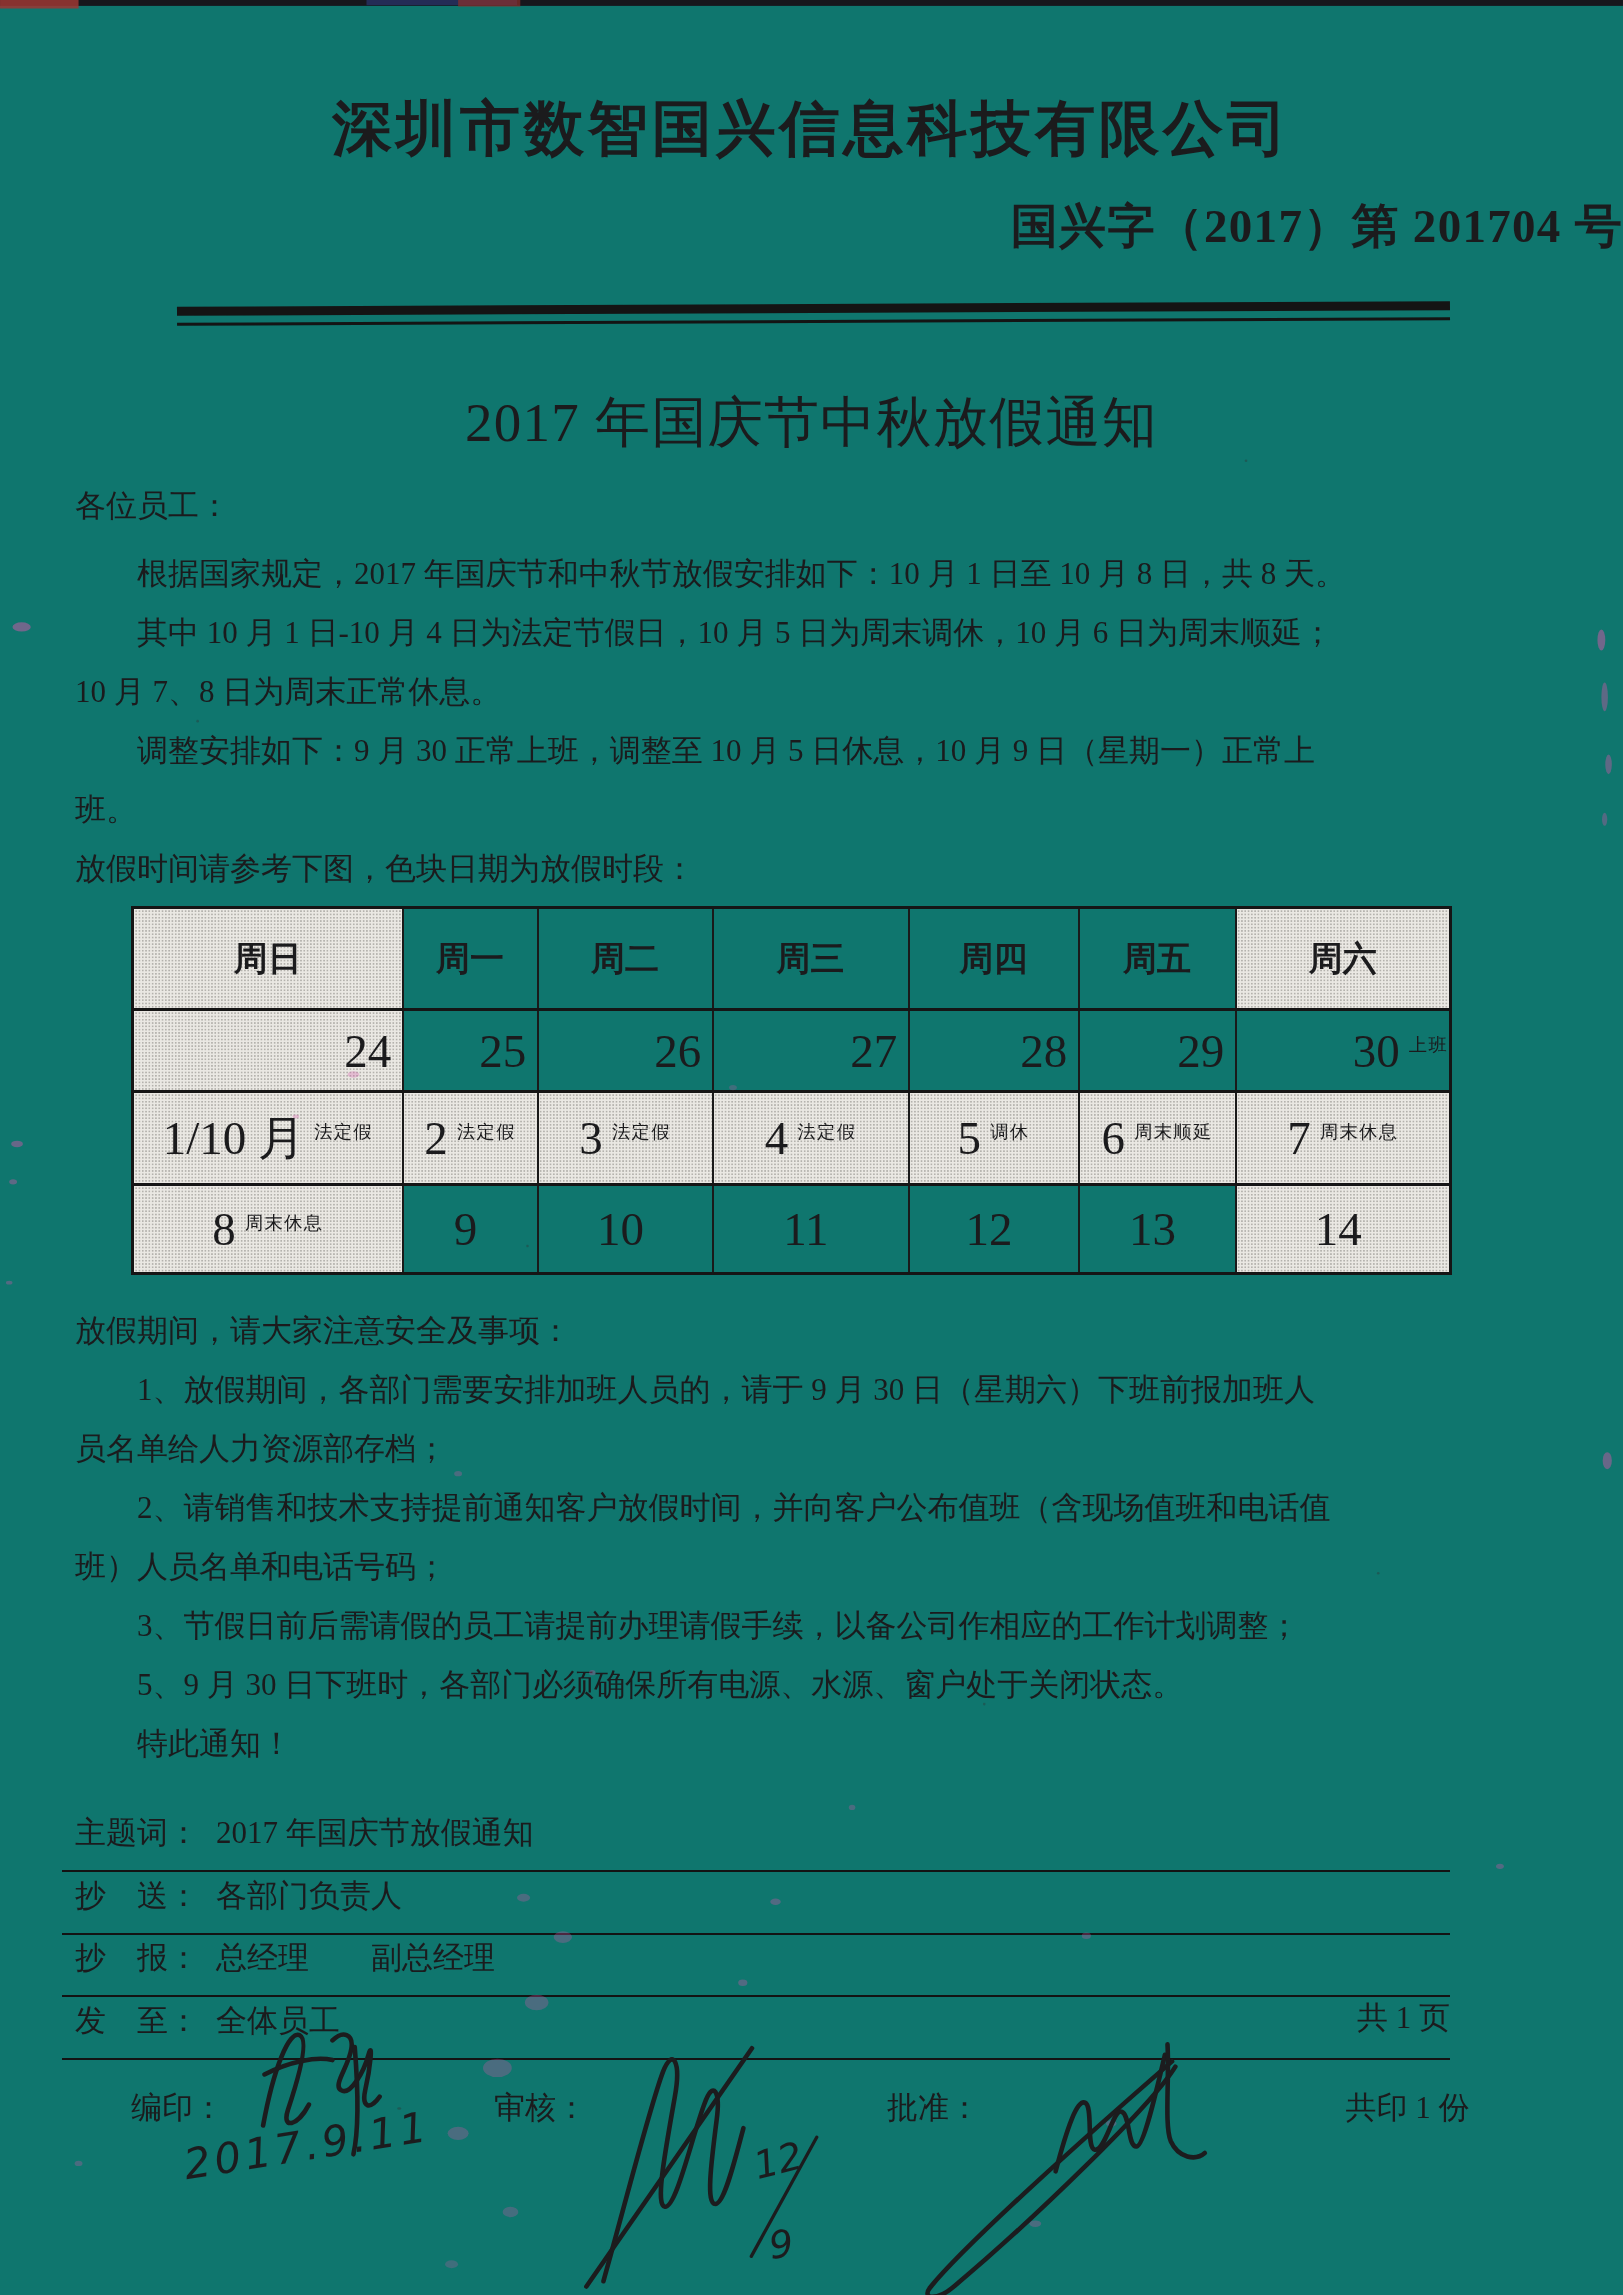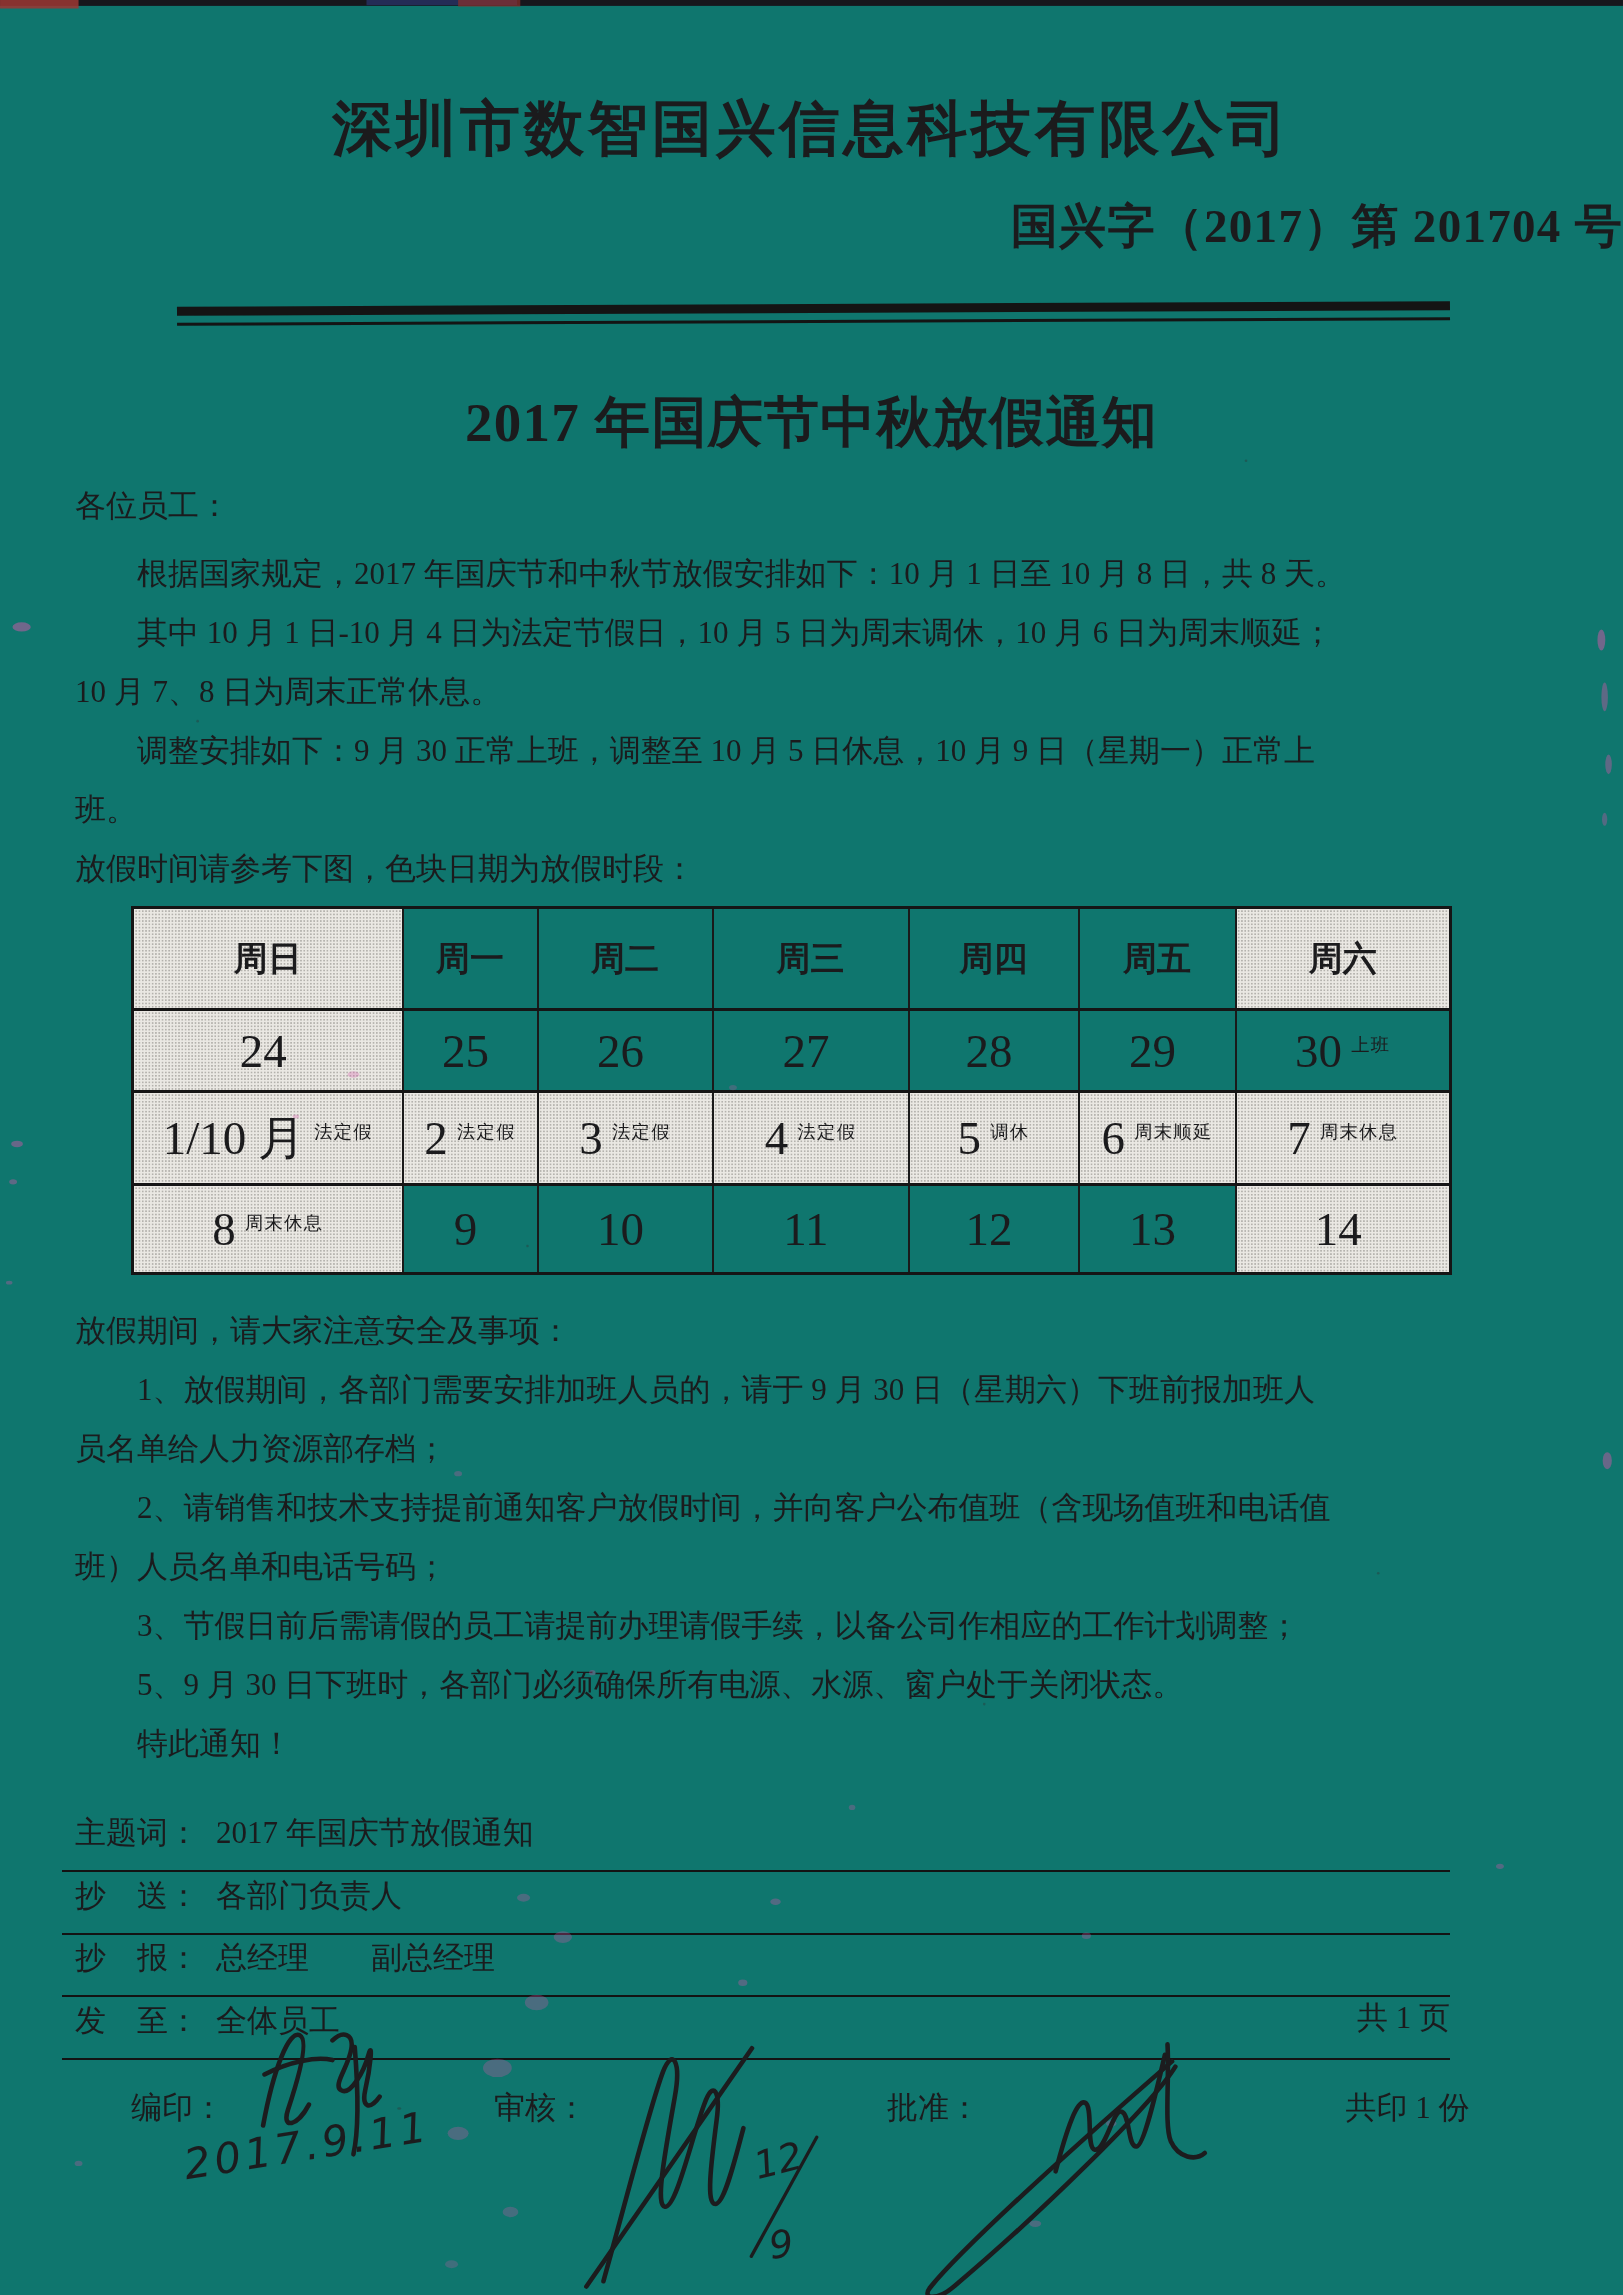--- a/index.html
+++ b/index.html
@@ -10,21 +10,21 @@
     background:#0f766e;
     font-family:"Liberation Serif","DejaVu Serif",serif;
     color:#1b1b1d;
     overflow:hidden;
   }
   .company{margin-top:93px;text-align:center;font-size:60px;font-weight:bold;letter-spacing:3.9px;line-height:73px;}
   .docnum{margin-top:29px;text-align:right;font-size:47px;font-weight:bold;letter-spacing:1.3px;line-height:62px;}
   .rule{margin:47px 0 0 177px;width:1273px;transform:rotate(-0.25deg);}
   .rule .thick{height:8.5px;background:#141414;}
   .rule .thin{height:3.3px;background:#141414;margin-top:7.2px;}
-  .title{margin:63px 0 0 0;text-align:center;font-size:55px;font-weight:bold;line-height:73px;letter-spacing:1.3px;}
+  .title{margin:63px 0 0 0;text-align:center;font-size:55px;font-weight:normal;line-height:73px;letter-spacing:1.3px;}
   .inner{padding:0 173px 0 75px;}
   .salutation{margin:26px 0 0 0;font-size:31px;line-height:41px;}
   .bl{margin:0;font-size:31px;height:59px;line-height:59px;white-space:nowrap;}
   .bl.first{margin-top:18.3px;}
   .ind{text-indent:62px;}
   table.cal{
     margin:7.9px 0 0 56px;
     border-collapse:collapse;table-layout:fixed;
     width:1319px;
     border:3.9px solid #151515;
@@ -33,21 +33,21 @@
     border-left:2px solid #1a1a1a;border-right:2px solid #1a1a1a;
     border-top:3.9px solid #151515;border-bottom:3.9px solid #151515;
     text-align:center;vertical-align:middle;
     overflow:hidden;white-space:nowrap;
   }
   table.cal th{
     height:97px;
     font-family:"Liberation Sans","DejaVu Sans",sans-serif;
     font-weight:bold;font-size:34px;
   }
-  tr.r0 td{height:77px;}
+  tr.r0 td{height:77px;text-align:right;}
   tr.r1 td{height:88px;}
   tr.r2 td{height:84px;}
   .day{font-size:47px;}
   .note{font-size:18.3px;position:relative;top:-15.7px;margin-left:9.2px;letter-spacing:1.3px;}
   .sh{
     background-color:#eae8e3;
     background-image:radial-gradient(#b4b2ad 0.8px, transparent 0.9px);
     background-size:3.3px 3.3px;
   }
   .notes-first{margin-top:26px;}

